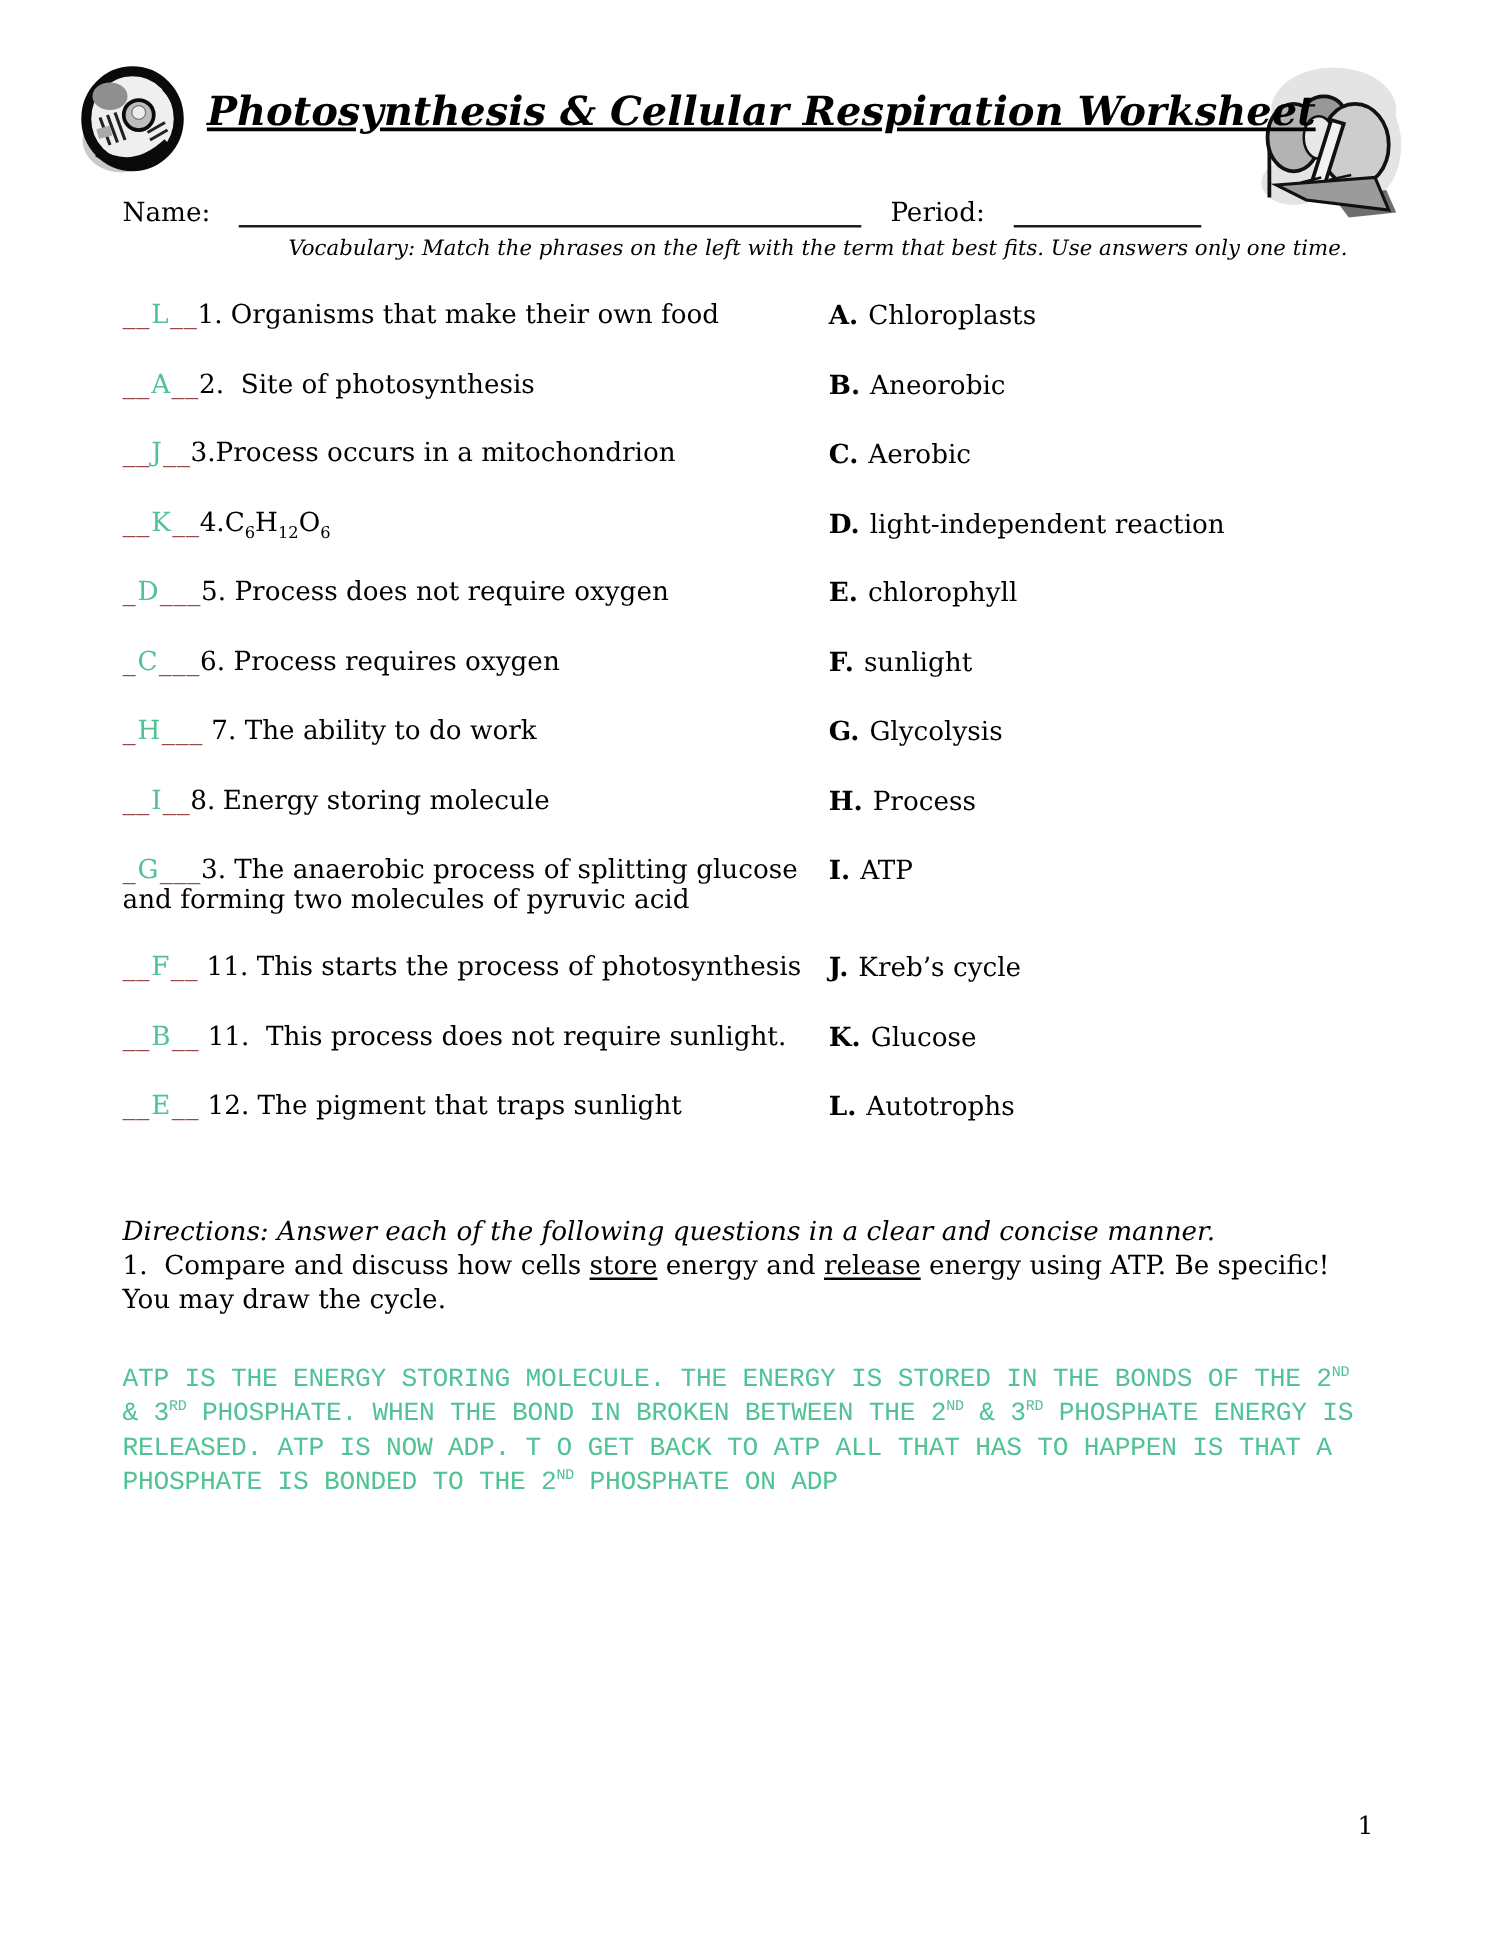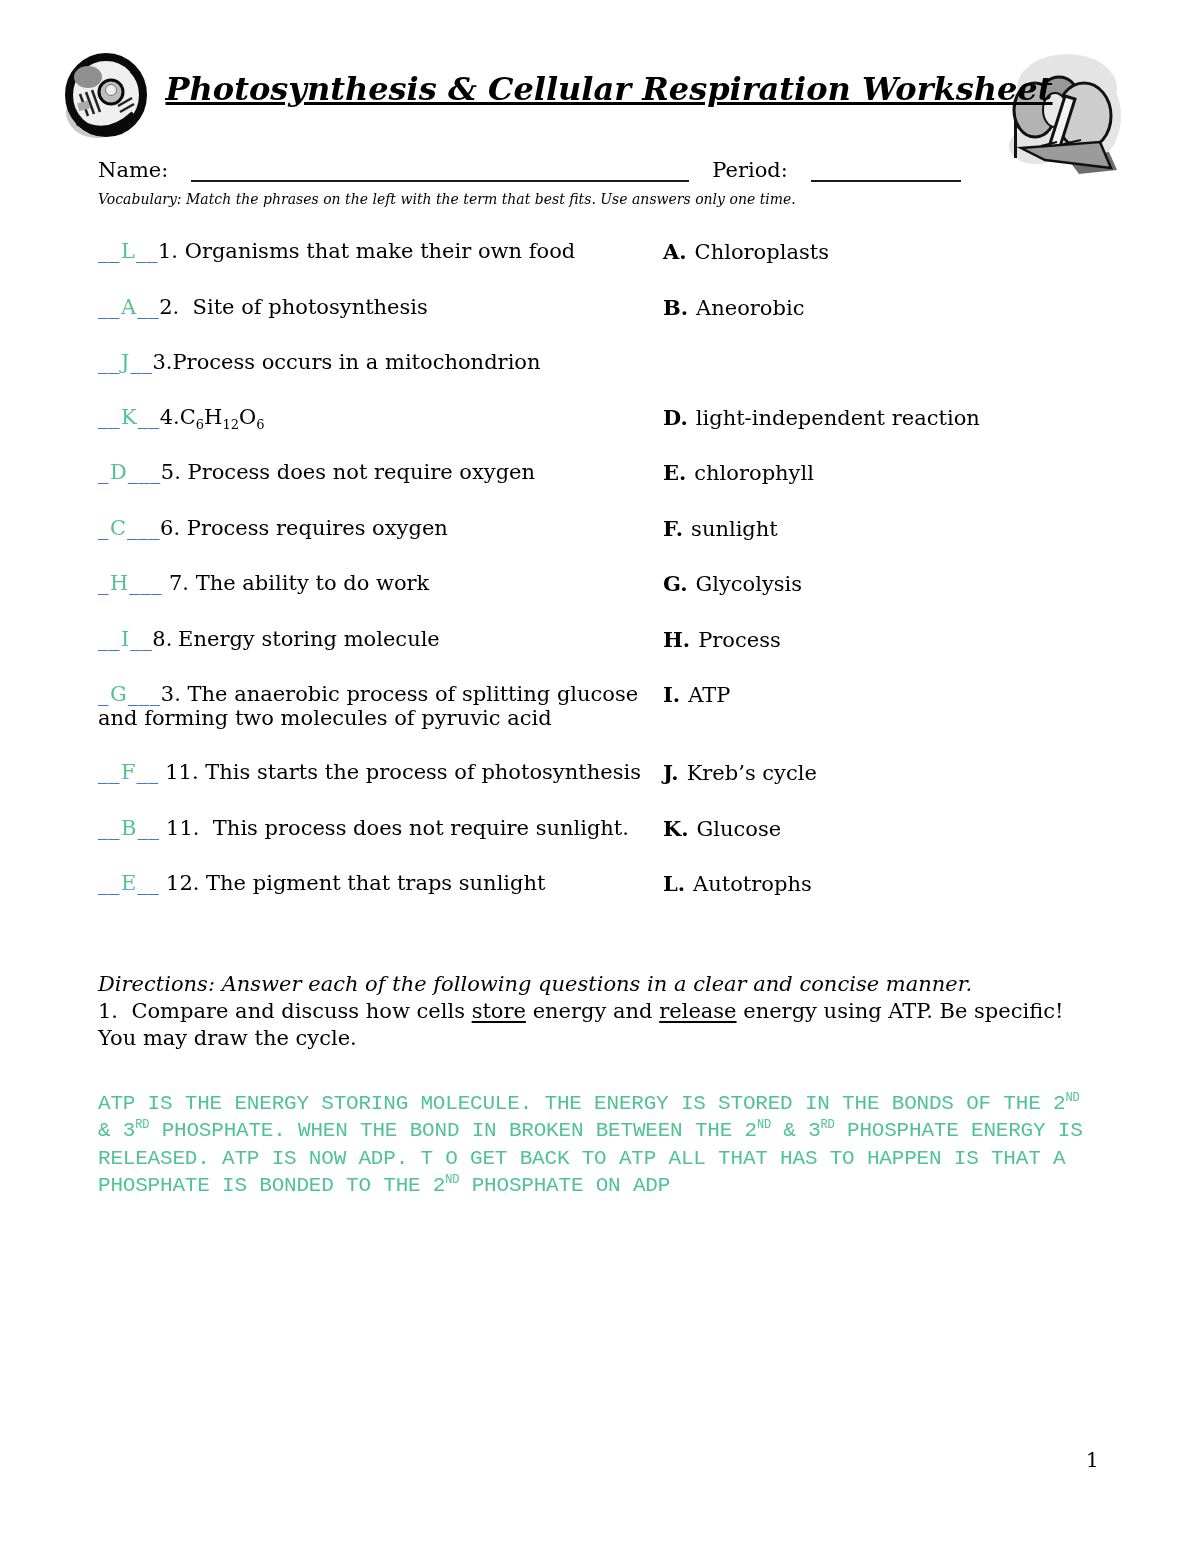--- a/index.html
+++ b/index.html
@@ -20,26 +20,26 @@
   .title .u { text-decoration:underline; text-decoration-thickness:2.5px; }
 
   .clipart-left  { position:absolute; left:60px;  top:52px;  width:92px;  height:92px; }
   .clipart-right { position:absolute; left:1005px; top:46px; width:120px; height:150px; }
 
   .name-row { margin-top:50px; font-size:21px; display:flex; align-items:flex-end;gap:23px; }
   .fill-line { display:inline-block; border-bottom:2px solid #1c1c1c; height:23px; }
   .fill-line.name   { width:498px; }
   .fill-line.period { width:150px; }
 
-  .vocab { font-size:14px; font-style:italic; line-height:28px; width:980px; margin-top:3px; }
+  .vocab { font-size:17px; font-style:italic; line-height:28px; width:980px; margin-top:3px;text-align:right; }
 
   .match-list { margin-top:27px; }
   .match-row  { display:flex; margin-bottom:31px; font-size:21px; line-height:23.5px; }
   .match-left { flex:0 0 565px; white-space:pre-wrap; tab-size:6; }
-  .blank { color:#1d4ed8; letter-spacing:0.5px;text-align:right; }
+  .blank { color:#7f1d1d; letter-spacing:0.5px;text-align:right; }
   .answer-letter { color:#50c295; padding:0 1px; }
   .match-right { flex:1; }
   .term-letter { font-weight:bold; }
   .term-label  { margin-left:8px; }
 
   .directions { margin-top:74px; font-size:21px; font-style:italic; line-height:27px; }
   .q1 { font-size:21px; line-height:27px; width:1004px; white-space:pre-wrap; }
   .q1 u { text-underline-offset:3px; }
 
   .answer-green {
@@ -114,20 +114,21 @@
       <div class="match-right"><span class="term-letter">A.</span><span class="term-label">Chloroplasts</span></div>
     </div>
 
     <div class="match-row">
       <div class="match-left"><span class="blank">__</span><span class="answer-letter">A</span><span class="blank">__</span><span>2.  Site of photosynthesis</span></div>
       <div class="match-right"><span class="term-letter">B.</span><span class="term-label">Aneorobic</span></div>
     </div>
 
     <div class="match-row">
       <div class="match-left"><span class="blank">__</span><span class="answer-letter">J</span><span class="blank">__</span><span>3.Process occurs in a mitochondrion</span></div>
+      <div class="match-right"><span class="term-letter">C.</span><span class="term-label">Aerobic</span></div>
     </div>
 
     <div class="match-row">
       <div class="match-left"><span class="blank">__</span><span class="answer-letter">K</span><span class="blank">__</span><span>4.C<sub>6</sub>H<sub>12</sub>O<sub>6</sub></span></div>
       <div class="match-right"><span class="term-letter">D.</span><span class="term-label">light-independent reaction</span></div>
     </div>
 
     <div class="match-row">
       <div class="match-left"><span class="blank">_</span><span class="answer-letter">D</span><span class="blank">___</span><span>5. Process does not require oxygen</span></div>
       <div class="match-right"><span class="term-letter">E.</span><span class="term-label">chlorophyll</span></div>

